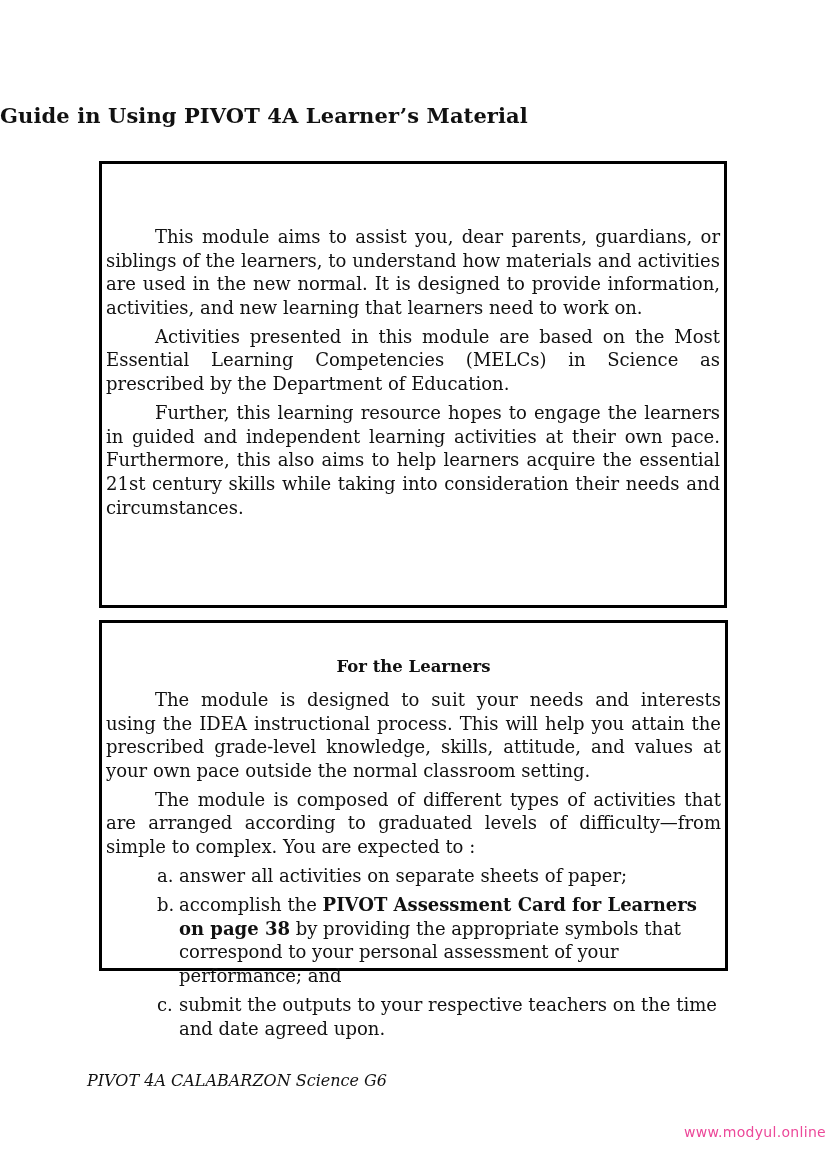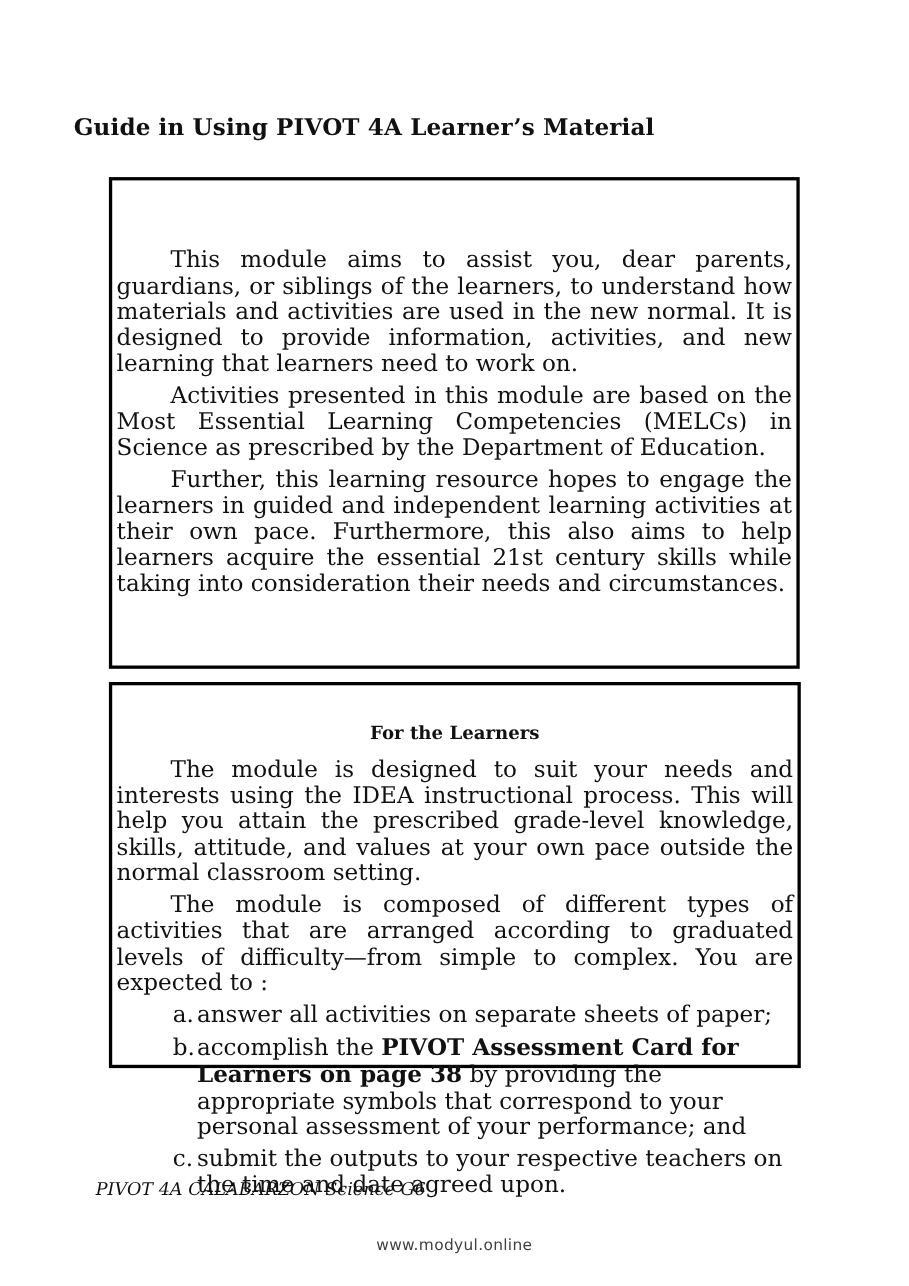--- a/index.html
+++ b/index.html
@@ -1,37 +1,37 @@
 <!DOCTYPE html>
 <html><head>
   <meta charset="utf-8">
   <style>
     html, body { margin: 0; padding: 0; background: #ffffff; }
     body { width: 826px; height: 1169px; position: relative; overflow: hidden;
       font-family: "DejaVu Serif", "Liberation Serif", serif; color: #111; }
-    .title { position: absolute; top: 103px; left: 0; width: 662px; text-align: center;
+    .title { position: absolute; top: 103px; left: 0; width: 662px; 
       font-weight: bold; font-size: 21px; letter-spacing: 0.1px; }
     .box { position: absolute; border: 3px solid #000; box-sizing: border-box; }
     #box1 { left: 99px; top: 161px; width: 628px; height: 447px; }
     #box2 { left: 99px; top: 620px; width: 629px; height: 351px; }
     .box-heading { position: absolute; left: 0; width: 100%; text-align: center;
       font-weight: bold; font-size: 16.5px; }
     #box1 .box-heading { top: 30px; }
     #box2 .box-heading { top: 34px; }
-    .content { position: absolute; left: 4px; right: 4px; font-size: 21px; line-height: 23.6px; }
+    .content { position: absolute; left: 4px; right: 4px; font-size: 18px; line-height: 23.6px; }
     #box1 .content { top: 61px; }
     #box2 .content { top: 65px; }
     .para { margin: 0 0 5.5px 0; text-align: justify; text-indent: 49px; }
     .list { margin: 1px; padding: 0; list-style: none; }
     .list li { margin: 0 0 5.5px 0; padding-left: 72px; text-indent: -22px; text-align: left; }
     .list .marker { display: inline-block; width: 22px; text-indent: 0; }
     .list b { font-weight: bold; }
     .footer { position: absolute; left: 87px; top: 1071px; font-style: italic; font-size: 16px; }
-    .watermark { position: absolute; left: 0; width: 826px; top: 1124px; text-align: center;
-      font-family: "DejaVu Sans", "Liberation Sans", sans-serif; font-size: 14px; color: #404040; letter-spacing: 0.3px; }
+    .watermark { position: absolute; left: 0; width: 826px; top: 1124px; text-align: right;
+      font-family: "DejaVu Sans", "Liberation Sans", sans-serif; font-size: 14px; color: #ec4899; letter-spacing: 0.3px; }
   </style>
 </head>
 <body>
 
 <div class="title">Guide in Using PIVOT 4A Learner’s Material</div>
 
 <div class="box" id="box1">
   <div class="content">
     <p class="para">This module aims to assist you, dear parents, guardians, or siblings of the learners, to understand how materials and activities are used in the new normal. It is designed to provide information, activities, and new learning that learners need to work on.</p>
     <p class="para">Activities presented in this module are based on the Most Essential  Learning Competencies (MELCs) in Science as prescribed by the Department of Education.</p>

